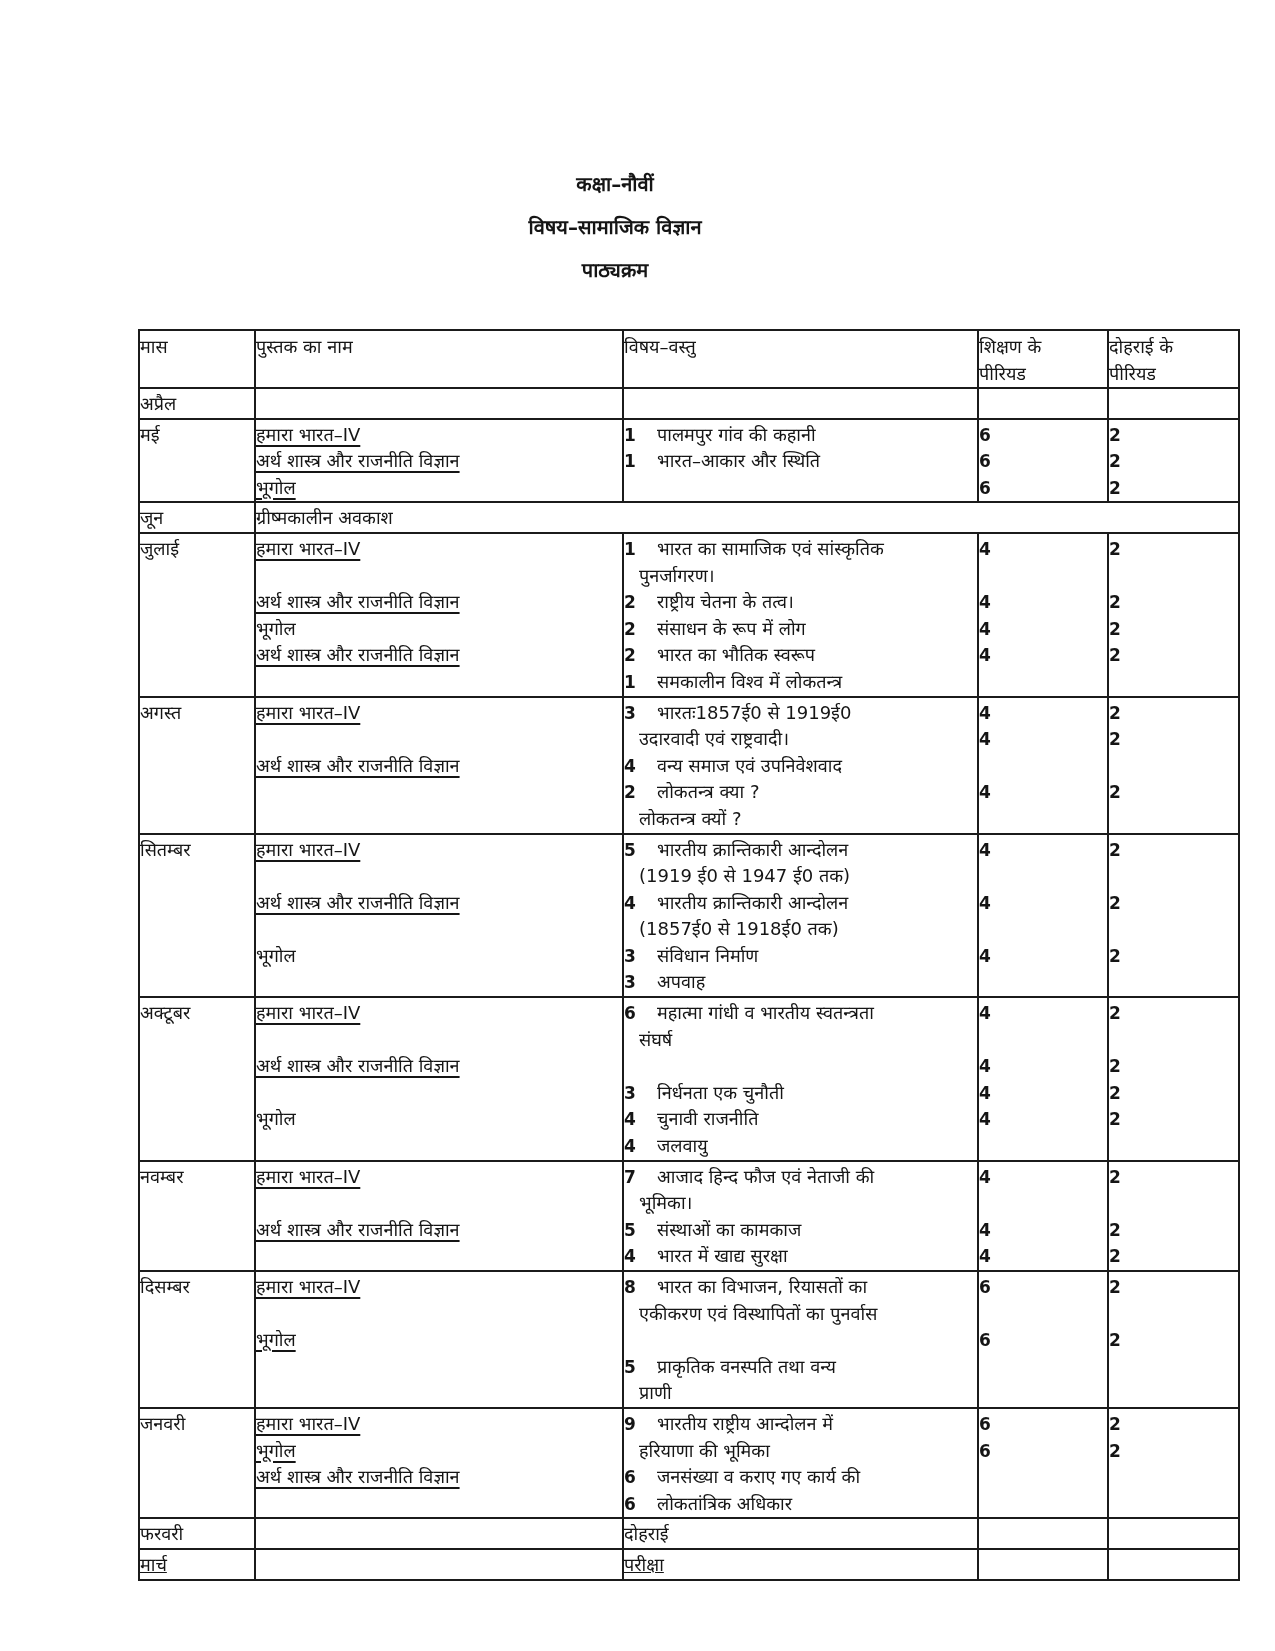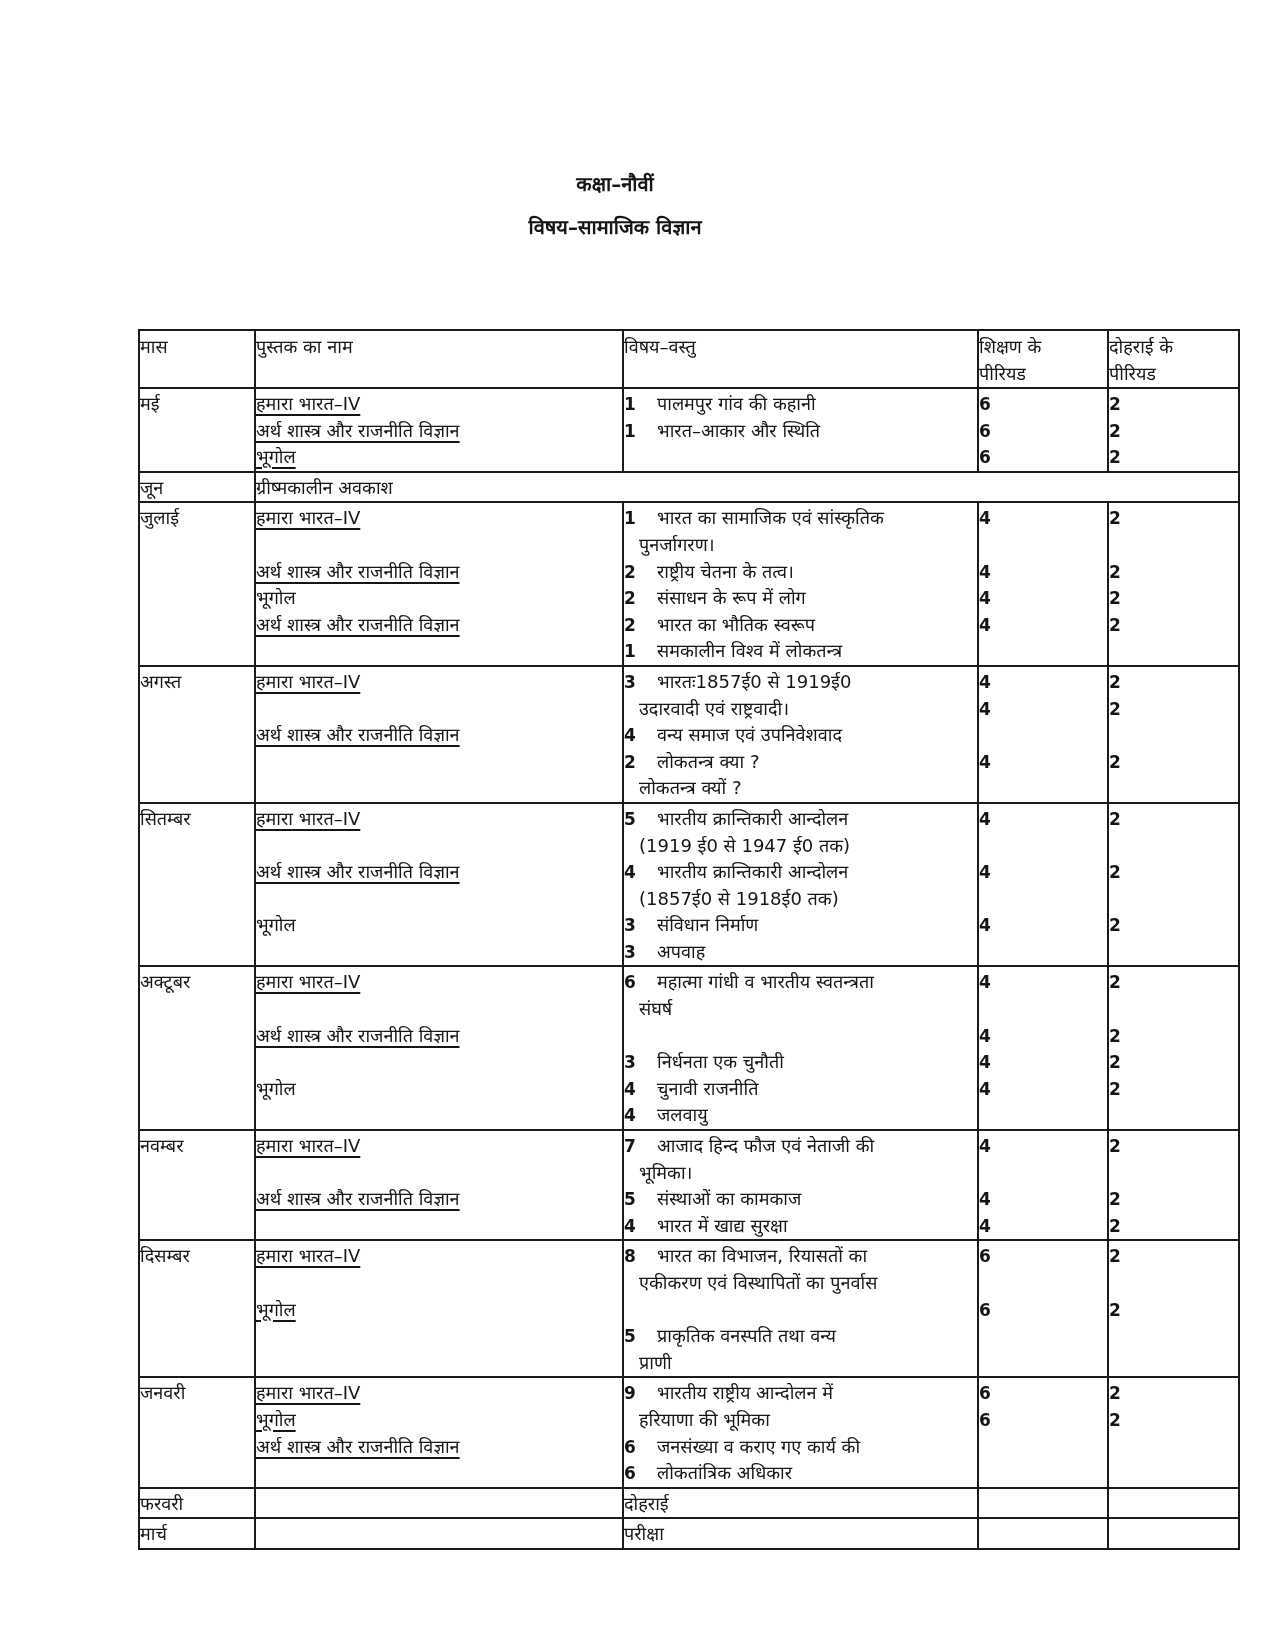--- a/index.html
+++ b/index.html
@@ -53,20 +53,21 @@
   .cont{padding-left:15px;margin-top:36px;}
   .pv{font-weight:bold;font-size:17px;}
   .merged-center{text-align:center;margin-top:46px;}
 </style>
 </head>
 <body>
 
 <div class="title-block">
   <div>कक्षा–नौवीं</div>
   <div>विषय–सामाजिक विज्ञान</div>
+  <div>पाठ्यक्रम</div>
 </div>
 
 <table class="syllabus">
   <colgroup>
     <col class="c-month">
       <col class="c-book">
       <col class="c-topic">
       <col class="c-teach">
       <col class="c-rev">
   </colgroup>
@@ -85,20 +86,37 @@
         <div class="hline">शिक्षण के</div>
         <div class="hline">पीरियड</div>
       </th>
       <th class="pad-rev">
         <div class="hline">दोहराई के</div>
         <div class="hline">पीरियड</div>
       </th>
     </tr>
   </thead>
   <tbody id="tbody">
+      <tr style="height: 29px;">
+        <td class="pad-month">
+          <div class="line">अप्रैल</div>
+        </td>
+        <td class="pad-book">
+          <div class="line"></div>
+        </td>
+        <td class="pad-topic">
+          <div class="line"></div>
+        </td>
+        <td class="pad-teach">
+          <div class="line pv"></div>
+        </td>
+        <td class="pad-rev">
+          <div class="line pv"></div>
+        </td>
+      </tr>
       <tr style="height: 81px;">
         <td class="pad-month">
           <div class="line">मई</div>
         </td>
         <td class="pad-book">
           <div class="line"><span class="u">हमारा भारत–IV</span></div>
           <div class="line"><span class="u">अर्थ शास्त्र और राजनीति विज्ञान</span></div>
           <div class="line"><span class="u">भूगोल</span></div>
         </td>
         <td class="pad-topic">
@@ -370,21 +388,21 @@
         <td class="pad-topic">
           <div class="line"><span>दोहराई</span></div>
         </td>
         <td class="pad-teach">
           <div class="line pv"></div>
         </td>
         <td class="pad-rev">
           <div class="line pv"></div>
         </td>
       </tr>
-      <tr style="height: 29px;">
+      <tr style="height: 29px; text-decoration: underline;">
         <td class="pad-month">
           <div class="line">मार्च</div>
         </td>
         <td class="pad-book">
           <div class="line"></div>
         </td>
         <td class="pad-topic">
           <div class="line"><span>परीक्षा</span></div>
         </td>
         <td class="pad-teach">

